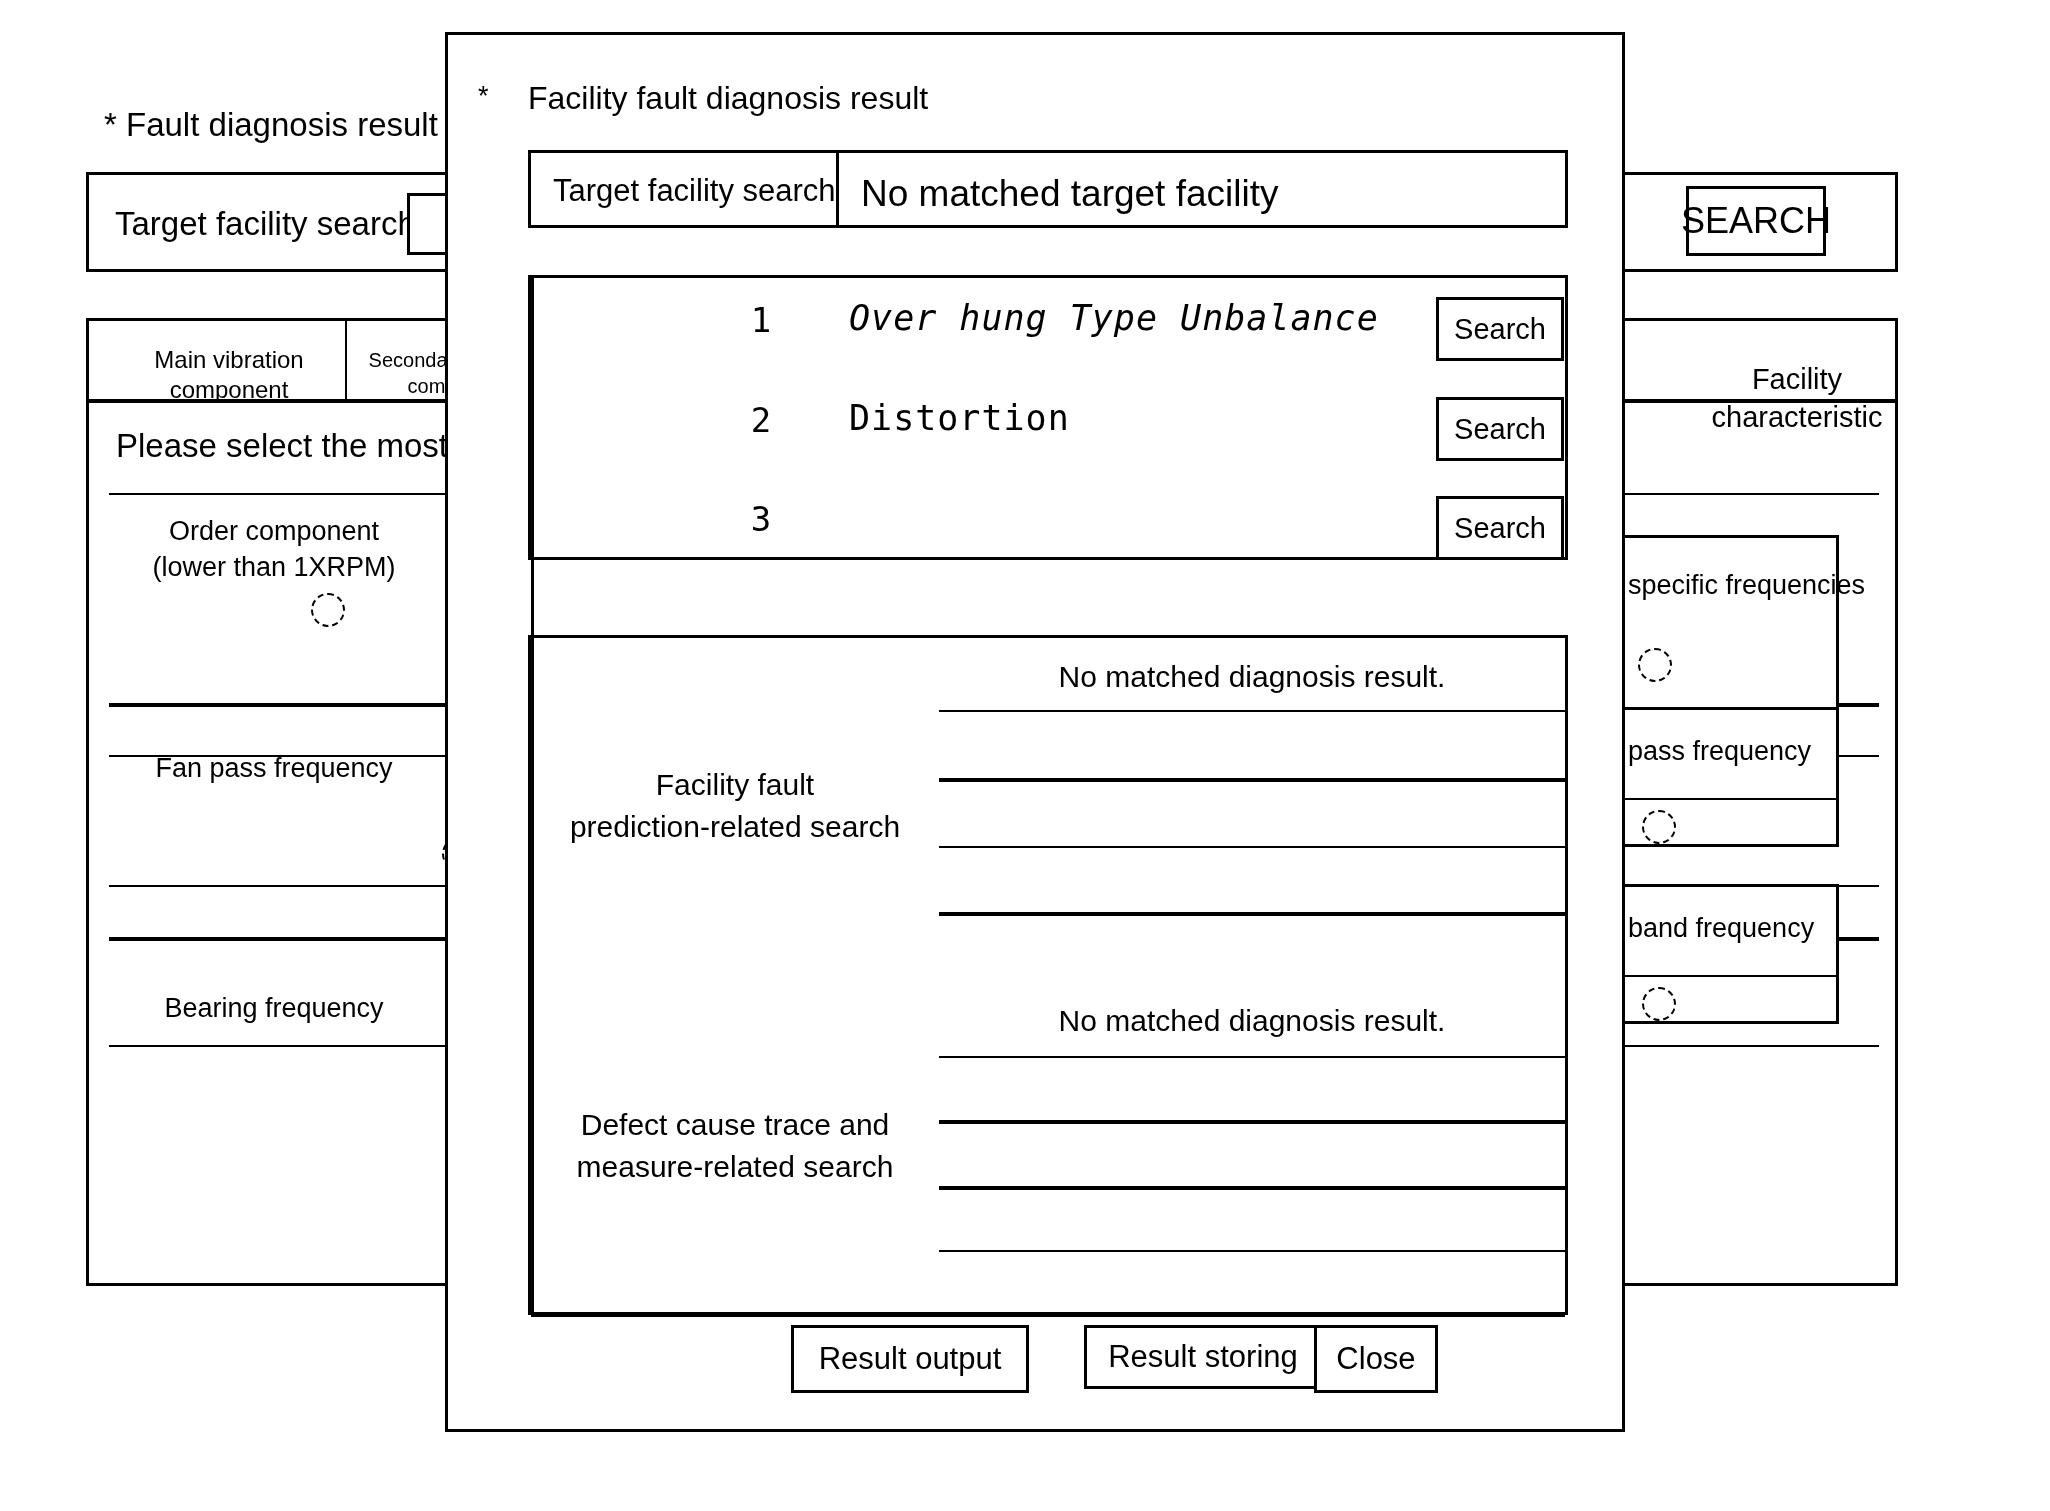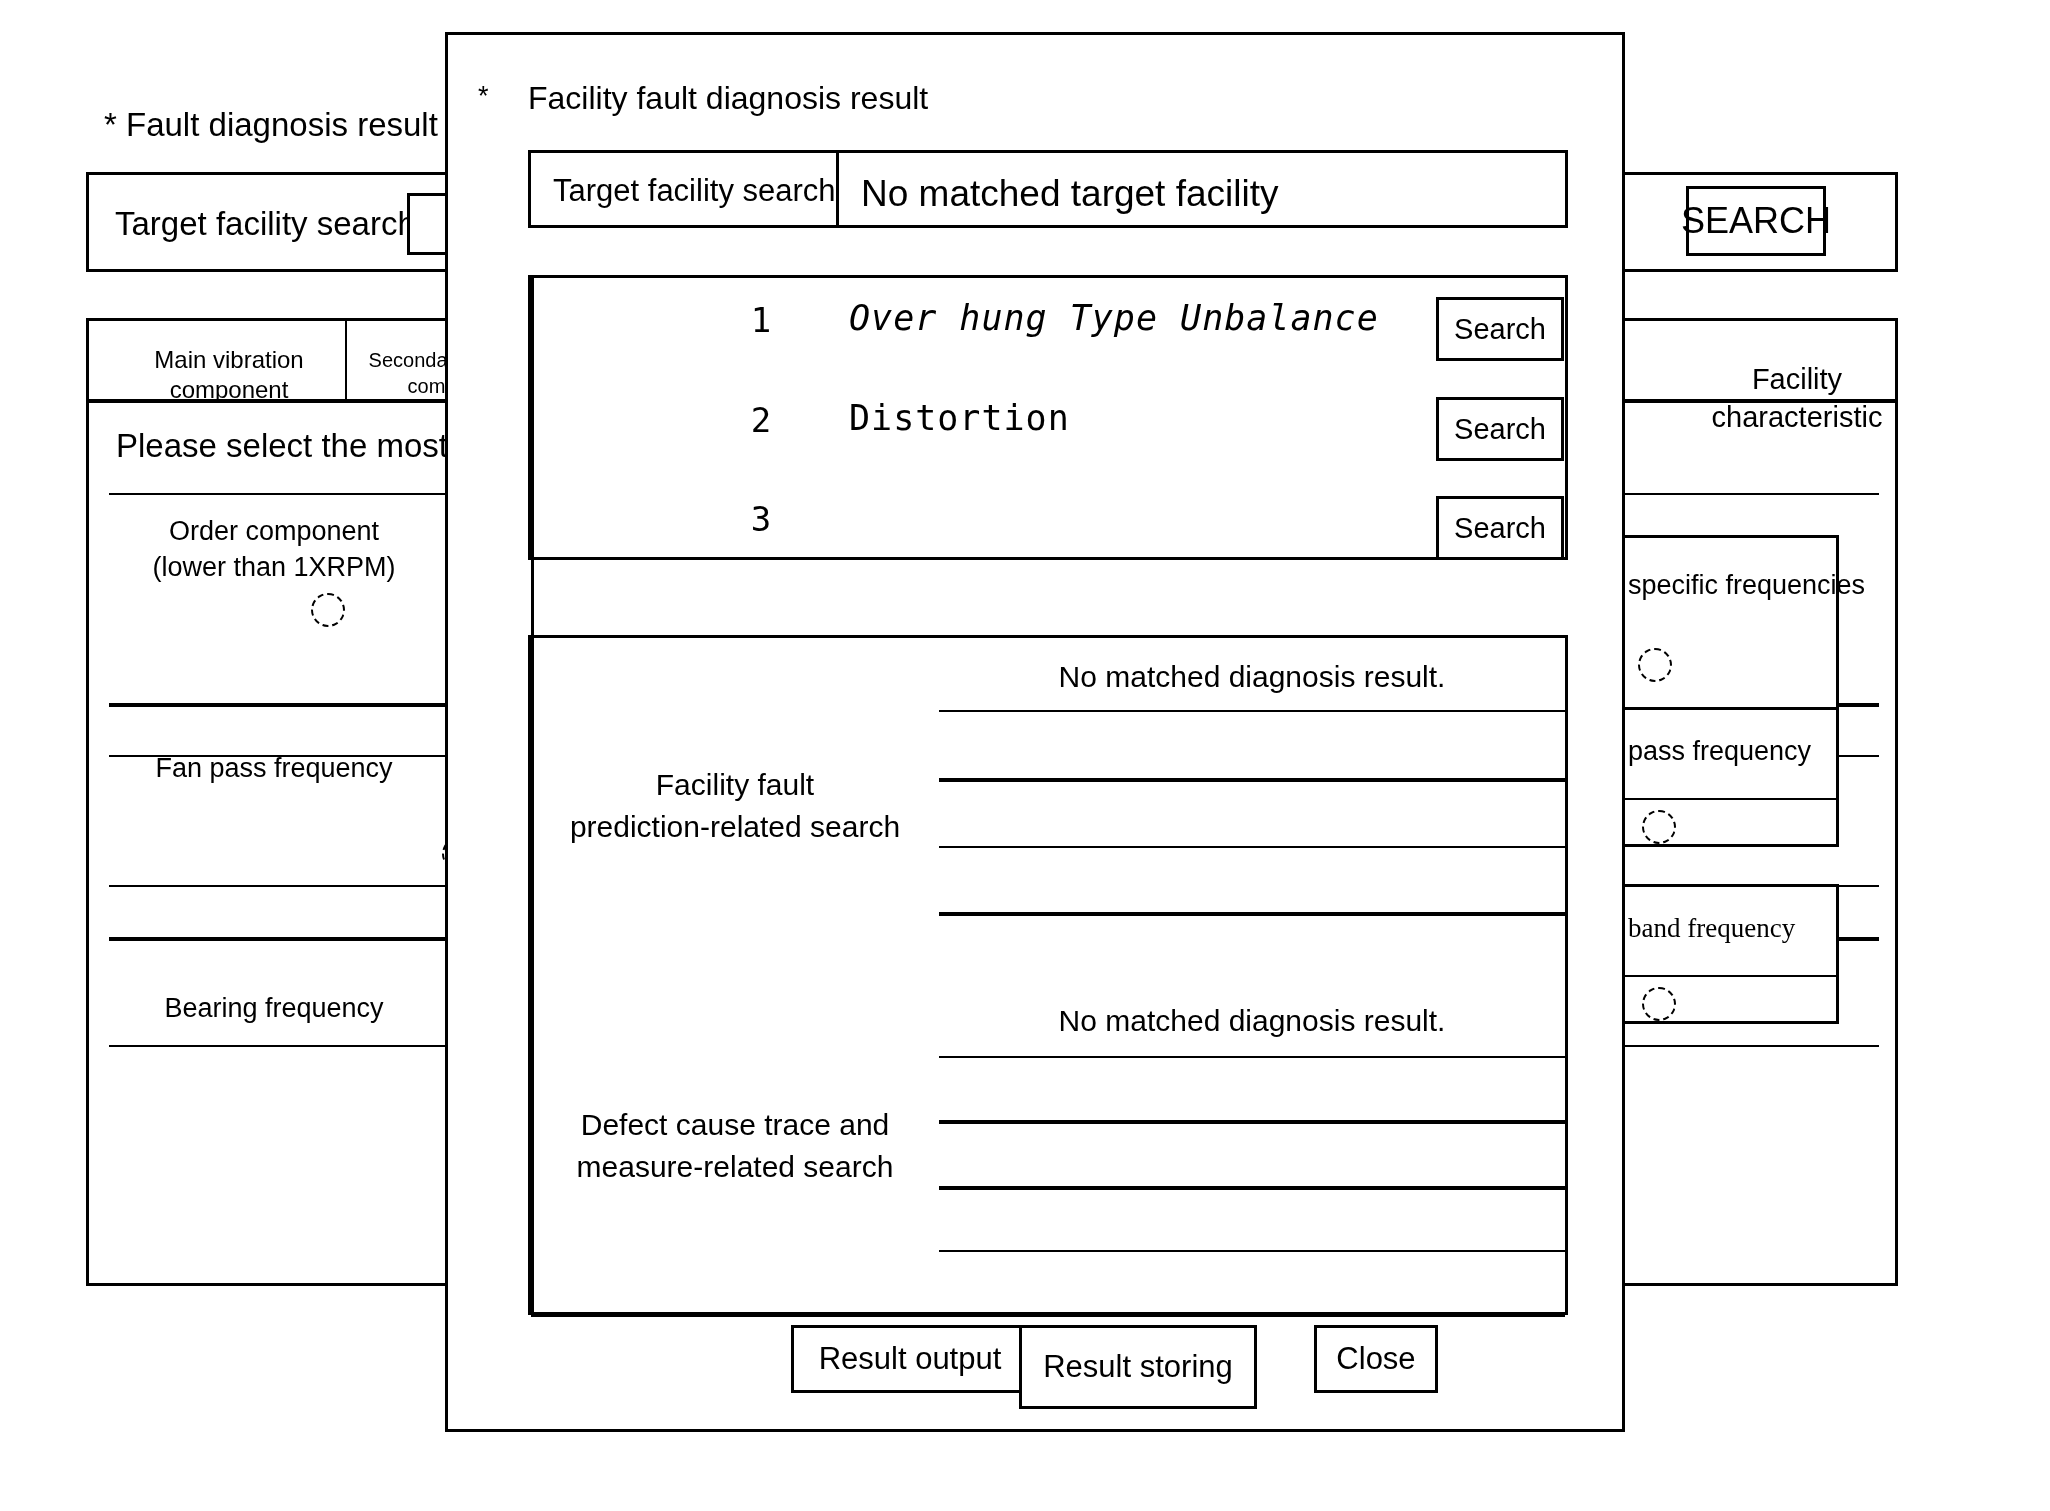--- a/index.html
+++ b/index.html
@@ -66,21 +66,21 @@
 
   
   #lr-table{left:80px;top:600px;width:1040px;height:680px;border:3px solid #000;}
   .lr-v{left:408px;top:0;width:3px;height:100%;background:#000;}
   .lr-hmid{left:0;top:340px;width:1034px;height:5px;background:#000;}
   .lr-sublabel{position:absolute;left:0;width:408px;text-align:center;font-size:30px;line-height:42px;}
   .lr-rowline{position:absolute;left:408px;width:626px;height:2px;background:#000;}
   .lr-rowline.thick{height:4px;}
   .lr-msg{position:absolute;left:408px;width:626px;text-align:center;font-size:30px;}
   #b-output{left:343px;top:1290px;width:238px;height:68px;}
-  #b-store {left:571px;top:1290px;width:238px;height:84px;}
+  #b-store {left:636px;top:1290px;width:238px;height:64px;}
   #b-close {left:866px;top:1290px;width:124px;height:68px;}
 </style>
 </head>
 <body>
 
 <div class="txt" style="left:104px;top:106px;font-size:33px;">* Fault diagnosis result</div>
 
 <div class="panel" id="bgl-head">
   <div class="txt" style="left:26px;top:30px;font-size:33px;">Target facility search</div>
   <div class="cellbox" style="left:318px;top:18px;width:70px;height:62px;"></div>
@@ -141,21 +141,21 @@
   <div class="txt" style="left:8px;top:32px;font-size:27px;">specific frequencies</div>
   <div class="radio" style="left:18px;top:110px;"></div>
 </div>
 
 <div class="cellbox" style="left:1617px;top:707px;width:222px;height:140px;">
   <div class="txt" style="left:8px;top:26px;font-size:27px;">pass frequency</div>
   <div class="hline" style="left:0;top:88px;width:219px;height:2px;"></div>
   <div class="radio" style="left:22px;top:100px;"></div>
 </div>
 
-<div class="cellbox" style="left:1617px;top:884px;width:222px;height:140px;font-family:Liberation Serif, serif;">
+<div class="cellbox" style="left:1617px;top:884px;width:222px;height:140px;">
   <div class="txt" style="left:8px;top:26px;font-size:27px;">band frequency</div>
   <div class="hline" style="left:0;top:88px;width:219px;height:2px;"></div>
   <div class="radio" style="left:22px;top:100px;"></div>
 </div>
 
 <div class="panel" id="modal">
 
   <div class="txt star">*</div>
   <div class="txt title">Facility fault diagnosis result</div>
 

